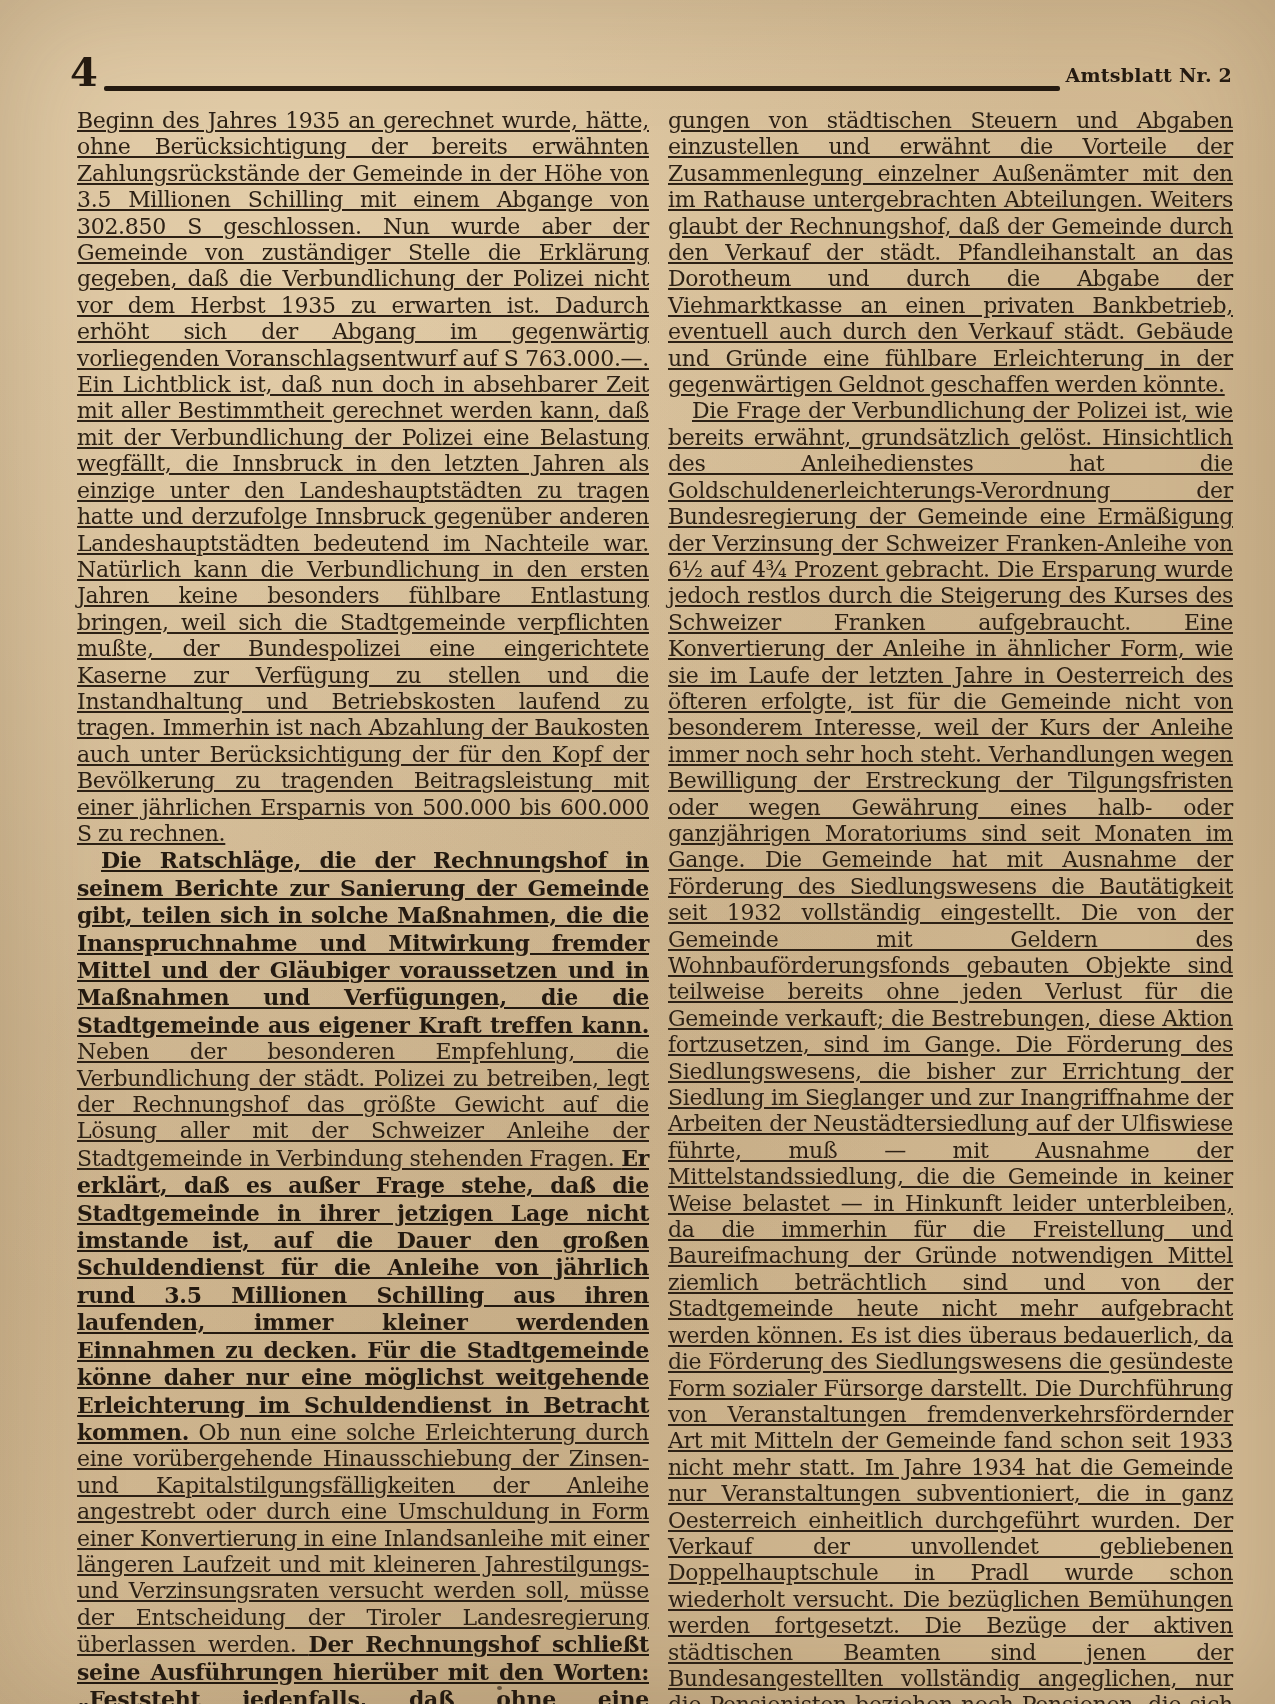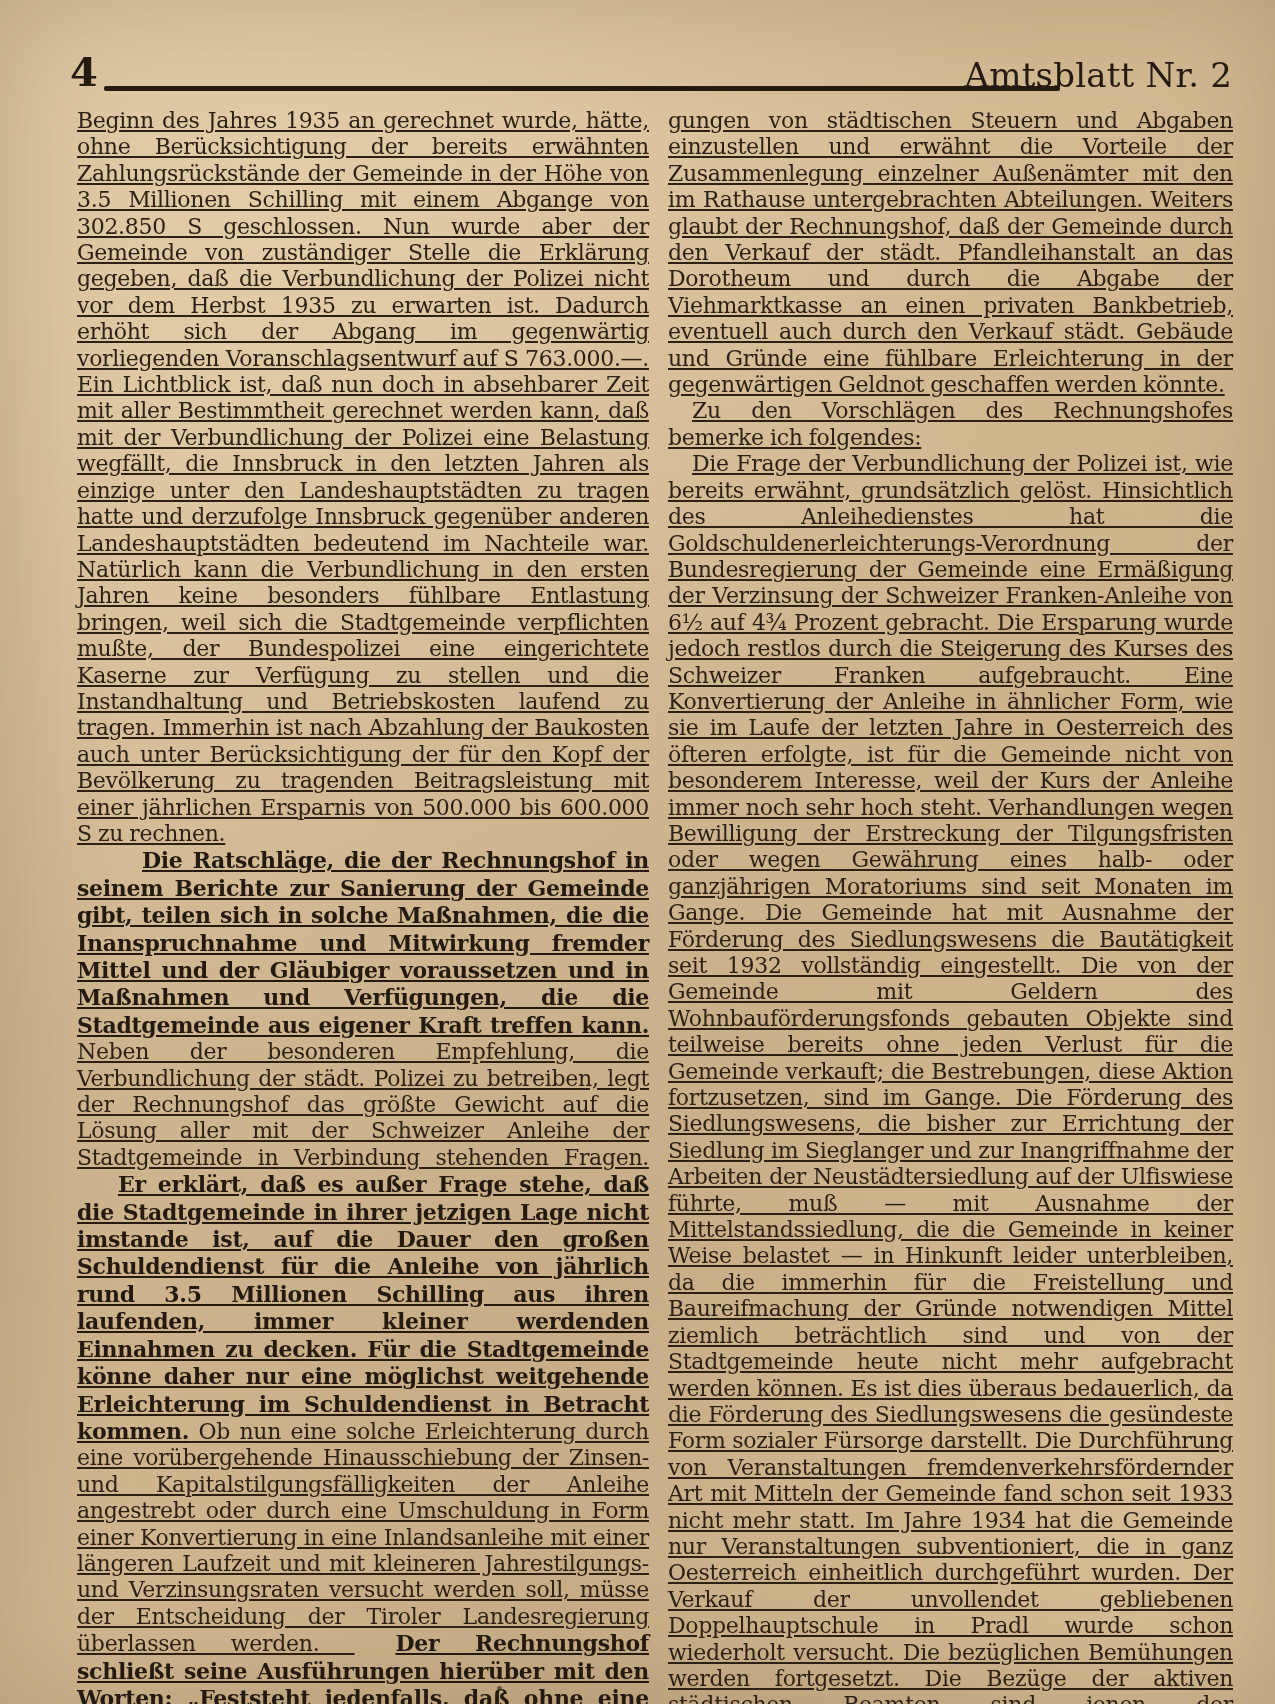--- a/index.html
+++ b/index.html
@@ -39,23 +39,23 @@
     width: 956px;
     height: 5px;
     background: #241a10;
     border-radius: 2px;
   }
 
   .masthead {
     position: absolute;
     right: 43px;
     top: 58px;
-    font-size: 34px;
+    font-size: 19px;
     line-height: 34px;
-    font-weight: normal;
+    font-weight: bold;
     letter-spacing: 0.2px;
     color: #241a10;
   }
 
   .col {
     position: absolute;
     top: 108px;
     text-align: justify;
     font-size: 22px;
     line-height: 26.4px;
@@ -65,21 +65,21 @@
   .col-left  { left: 77px;  width: 572px; }
   .col-right { left: 668px; width: 565px; }
 
   p.para {
     margin: 0;
     padding: 0;
   }
   p.indent { text-indent: 24px; }
 
   .seg       { font-weight: normal; text-decoration: underline; }
-  .seg-bold  { font-weight: bold; color: #241a10; margin-left: 41px; }
+  .seg-bold  { font-weight: bold; color: #241a10; }
 
   .speck {
     position: absolute;
     left: 497px;
     top: 1686px;
     width: 5px;
     height: 4px;
     border-radius: 50%;
     background: #4a3a28;
     opacity: 0.8;
@@ -91,17 +91,16 @@
 <div class="page-number">4</div>
 <div class="header-rule"></div>
 <div class="masthead">Amtsblatt Nr. 2</div>
 
 <div class="col col-left">
     <p class="para"><span class="seg">Beginn des Jahres 1935 an gerechnet wurde, hätte, ohne Berücksichtigung der bereits erwähnten Zahlungsrückstände der Gemeinde in der Höhe von 3.5 Millionen Schilling mit einem Abgange von 302.850 S geschlossen. Nun wurde aber der Gemeinde von zuständiger Stelle die Erklärung gegeben, daß die Verbundlichung der Polizei nicht vor dem Herbst 1935 zu erwarten ist. Dadurch erhöht sich der Abgang im gegenwärtig vorliegenden Voranschlagsentwurf auf S 763.000.—. Ein Lichtblick ist, daß nun doch in absehbarer Zeit mit aller Bestimmtheit gerechnet werden kann, daß mit der Verbundlichung der Polizei eine Belastung wegfällt, die Innsbruck in den letzten Jahren als einzige unter den Landeshauptstädten zu tragen hatte und derzufolge Innsbruck gegenüber anderen Landeshauptstädten bedeutend im Nachteile war. Natürlich kann die Verbundlichung in den ersten Jahren keine besonders fühlbare Entlastung bringen, weil sich die Stadtgemeinde verpflichten mußte, der Bundespolizei eine eingerichtete Kaserne zur Verfügung zu stellen und die Instandhaltung und Betriebskosten laufend zu tragen. Immerhin ist nach Abzahlung der Baukosten auch unter Berücksichtigung der für den Kopf der Bevölkerung zu tragenden Beitragsleistung mit einer jährlichen Ersparnis von 500.000 bis 600.000 S zu rechnen.</span></p>
     <p class="para indent"><span class="seg seg-bold">Die Ratschläge, die der Rechnungshof in seinem Berichte zur Sanierung der Gemeinde gibt, teilen sich in solche Maßnahmen, die die Inanspruchnahme und Mitwirkung fremder Mittel und der Gläubiger voraussetzen und in Maßnahmen und Verfügungen, die die Stadtgemeinde aus eigener Kraft treffen kann.</span><span class="seg"> Neben der besonderen Empfehlung, die Verbundlichung der städt. Polizei zu betreiben, legt der Rechnungshof das größte Gewicht auf die Lösung aller mit der Schweizer Anleihe der Stadtgemeinde in Verbindung stehenden Fragen. </span><span class="seg seg-bold">Er erklärt, daß es außer Frage stehe, daß die Stadtgemeinde in ihrer jetzigen Lage nicht imstande ist, auf die Dauer den großen Schuldendienst für die Anleihe von jährlich rund 3.5 Millionen Schilling aus ihren laufenden, immer kleiner werdenden Einnahmen zu decken. Für die Stadtgemeinde könne daher nur eine möglichst weitgehende Erleichterung im Schuldendienst in Betracht kommen.</span><span class="seg"> Ob nun eine solche Erleichterung durch eine vorübergehende Hinausschiebung der Zinsen- und Kapitalstilgungsfälligkeiten der Anleihe angestrebt oder durch eine Umschuldung in Form einer Konvertierung in eine Inlandsanleihe mit einer längeren Laufzeit und mit kleineren Jahrestilgungs- und Verzinsungsraten versucht werden soll, müsse der Entscheidung der Tiroler Landesregierung überlassen werden. </span><span class="seg seg-bold">Der Rechnungshof schließt seine Ausführungen hierüber mit den Worten: „Feststeht jedenfalls, daß ohne eine grundlegende Lösung der Anleihefrage eine dauernde Sanierung der Stadt Innsbruck ganz unmöglich ist.“</span></p>
   </div>
 <div class="col col-right">
     <p class="para"><span class="seg">gungen von städtischen Steuern und Abgaben einzustellen und erwähnt die Vorteile der Zusammenlegung einzelner Außenämter mit den im Rathause untergebrachten Abteilungen. Weiters glaubt der Rechnungshof, daß der Gemeinde durch den Verkauf der städt. Pfandleihanstalt an das Dorotheum und durch die Abgabe der Viehmarktkasse an einen privaten Bankbetrieb, eventuell auch durch den Verkauf städt. Gebäude und Gründe eine fühlbare Erleichterung in der gegenwärtigen Geldnot geschaffen werden könnte.</span></p>
-    <p class="para indent"><span class="seg">Zu den Vorschlägen des Rechnungshofes bemerke ich folgendes:</span></p>
     <p class="para indent"><span class="seg">Die Frage der Verbundlichung der Polizei ist, wie bereits erwähnt, grundsätzlich gelöst. Hinsichtlich des Anleihedienstes hat die Goldschuldenerleichterungs-Verordnung der Bundesregierung der Gemeinde eine Ermäßigung der Verzinsung der Schweizer Franken-Anleihe von 6½ auf 4¾ Prozent gebracht. Die Ersparung wurde jedoch restlos durch die Steigerung des Kurses des Schweizer Franken aufgebraucht. Eine Konvertierung der Anleihe in ähnlicher Form, wie sie im Laufe der letzten Jahre in Oesterreich des öfteren erfolgte, ist für die Gemeinde nicht von besonderem Interesse, weil der Kurs der Anleihe immer noch sehr hoch steht. Verhandlungen wegen Bewilligung der Erstreckung der Tilgungsfristen oder wegen Gewährung eines halb- oder ganzjährigen Moratoriums sind seit Monaten im Gange. Die Gemeinde hat mit Ausnahme der Förderung des Siedlungswesens die Bautätigkeit seit 1932 vollständig eingestellt. Die von der Gemeinde mit Geldern des Wohnbauförderungsfonds gebauten Objekte sind teilweise bereits ohne jeden Verlust für die Gemeinde verkauft; die Bestrebungen, diese Aktion fortzusetzen, sind im Gange. Die Förderung des Siedlungswesens, die bisher zur Errichtung der Siedlung im Sieglanger und zur Inangriffnahme der Arbeiten der Neustädtersiedlung auf der Ulfiswiese führte, muß — mit Ausnahme der Mittelstandssiedlung, die die Gemeinde in keiner Weise belastet — in Hinkunft leider unterbleiben, da die immerhin für die Freistellung und Baureifmachung der Gründe notwendigen Mittel ziemlich beträchtlich sind und von der Stadtgemeinde heute nicht mehr aufgebracht werden können. Es ist dies überaus bedauerlich, da die Förderung des Siedlungswesens die gesündeste Form sozialer Fürsorge darstellt. Die Durchführung von Veranstaltungen fremdenverkehrsfördernder Art mit Mitteln der Gemeinde fand schon seit 1933 nicht mehr statt. Im Jahre 1934 hat die Gemeinde nur Veranstaltungen subventioniert, die in ganz Oesterreich einheitlich durchgeführt wurden. Der Verkauf der unvollendet gebliebenen Doppelhauptschule in Pradl wurde schon wiederholt versucht. Die bezüglichen Bemühungen werden fortgesetzt. Die Bezüge der aktiven städtischen Beamten sind jenen der Bundesangestellten vollständig angeglichen, nur die Pensionisten beziehen noch Pensionen, die sich auf der 90prozentigen Ruhegenußbemessungsgrundlage aufbauen, wofür jedoch mehr als der doppelte Pensionsbeitrag der Bundesangestellten geleistet wurde und noch geleistet wird. Wenn die Ruhegenußbemessungsgrundlage auf die Höhe jener der Bundesangestellten, d. i. auf 78.3 Prozent herabgesetzt und die bereits zuerkannten Pensionen entsprechend gekürzt werden, muß die Gemeinde die Pensionsbeiträge der städtischen Beamten auf die Höhe jener der Bundesbeamten herabsetzen und, wenn sie sich nicht ungerechtfertigt bereichern will, den Beamten und Pensionisten die Ueberzahlung an Pensionsbeiträgen zurückzahlen.</span></p>
   </div>
 
 <div class="speck"></div>
 
 </body></html>

